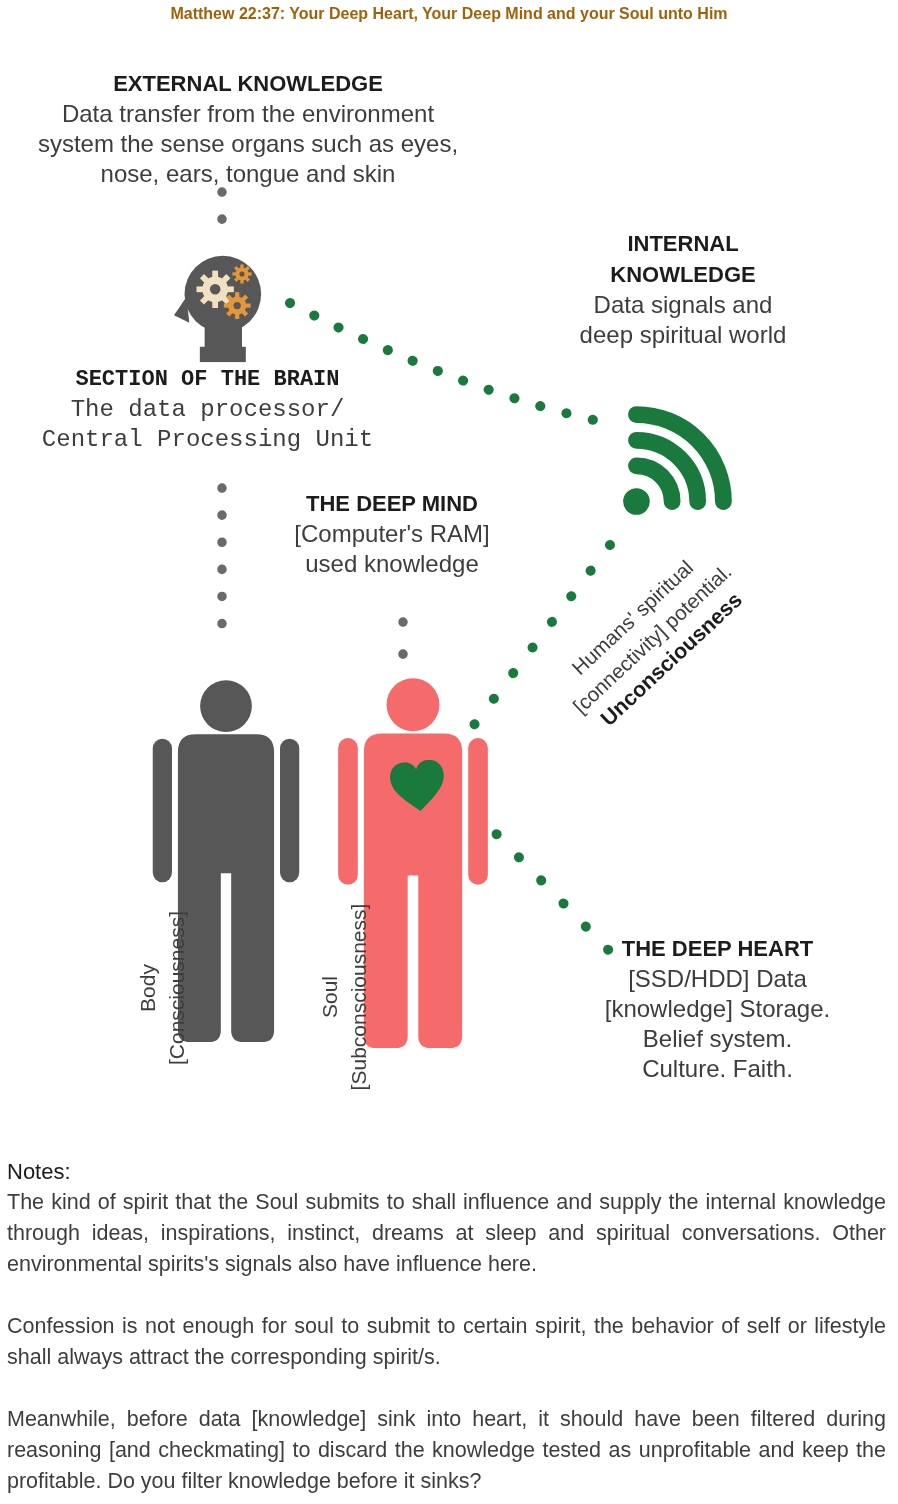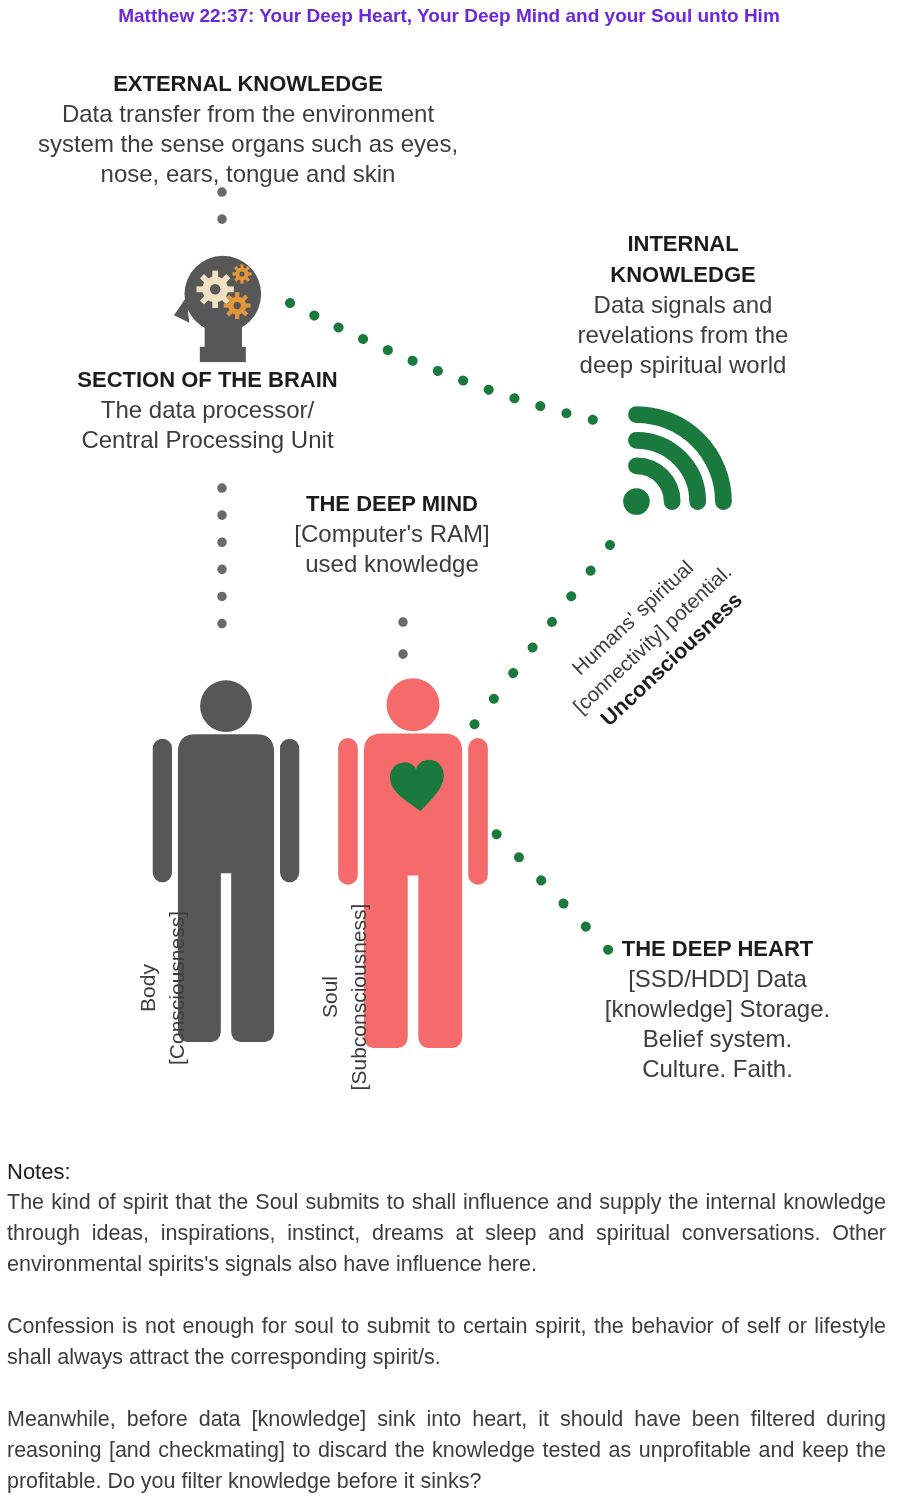--- a/index.html
+++ b/index.html
@@ -12,32 +12,32 @@
     height: 1504px;
     background: #ffffff;
     overflow: hidden;
   }
 
   .page-title {
     position: absolute;
     top: 5px; left: 0;
     width: 100%;
     text-align: center;
-    font-size: 19px;
+    font-size: 16px;
     font-weight: 700;
-    color: #6d28d9;
+    color: #a16207;
   }
 
   
   .tb { position: absolute; text-align: center; color: var(--body-text, #3d3d3d); }
   .tb .h { font-weight: 700; font-size: 22px; line-height: 31px; color: var(--heading-text, #1c1c1c); }
   .tb .l { font-size: 24px; line-height: 30px; }
 
   .blk-external  { left: 28px;  top: 52px;  width: 440px; margin-top: 16px; }
-  .blk-brain     { left: 25px;  top: 364px; width: 365px; }
+  .blk-brain     { left: 25px;  top: 364px; width: 365px; font-family: Liberation Mono, monospace; }
   .blk-internal  { left: 561px; top: 228px; width: 244px; }
   .blk-deepmind  { left: 282px; top: 488px; width: 220px; }
   .blk-deepheart { left: 600px; top: 933px; width: 235px; }
 
   .blk-diagonal {
     left: 532px; top: 595px; width: 240px;
     transform: rotate(-43deg);
   }
   .blk-diagonal .l { font-size: 20.5px; line-height: 29px; }
   .blk-diagonal .h { font-size: 21.5px; line-height: 29px; }
@@ -171,21 +171,20 @@
   <section class="tb blk-brain">
     <div class="h">SECTION OF THE BRAIN</div>
     <div class="l">The data processor/</div>
     <div class="l">Central Processing Unit</div>
   </section>
 
   <section class="tb blk-internal">
     <div class="h">INTERNAL</div>
     <div class="h">KNOWLEDGE</div>
     <div class="l">Data signals and</div>
-    <div class="l">revelations from the</div>
     <div class="l">deep spiritual world</div>
   </section>
 
   <svg class="icon wifi-icon" width="168" height="168" viewBox="0 0 170 170">
     <g transform="rotate(45 45 128)">
       <circle class="fill-green" cx="45" cy="128" r="13.5"></circle>
       <path class="stroke-green" stroke-width="17" d="M19.5,102.5 A36,36 0 0 1 70.5,102.5"></path>
       <path class="stroke-green" stroke-width="17" d="M1.2,84.2 A62,62 0 0 1 88.8,84.2"></path>
       <path class="stroke-green" stroke-width="17" d="M-17.2,65.8 A88,88 0 0 1 107.2,65.8"></path>
     </g>

